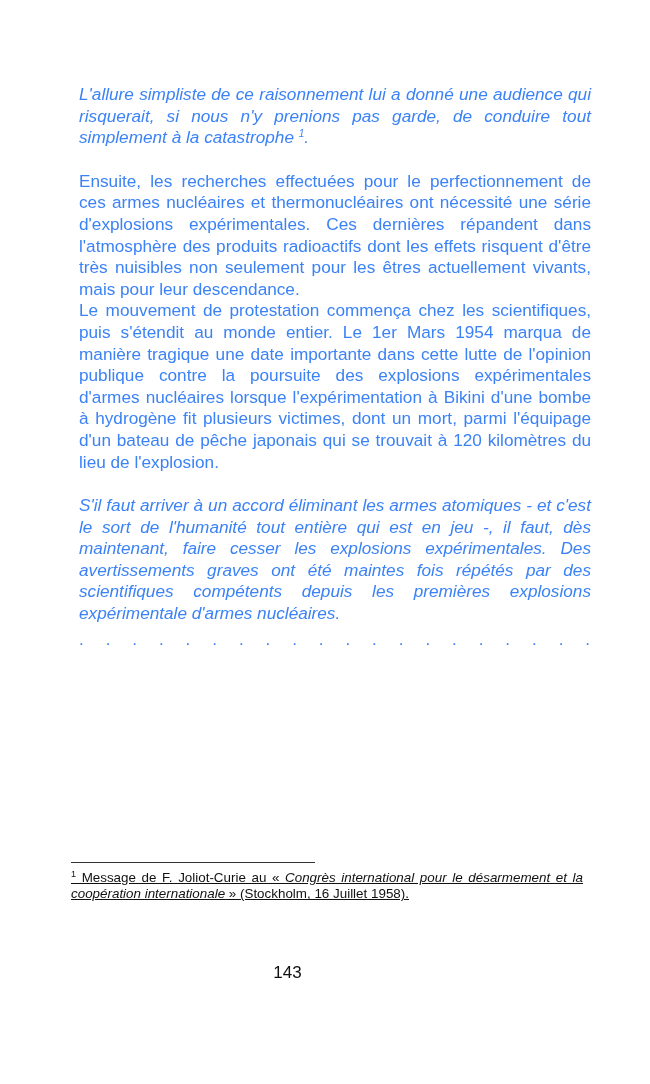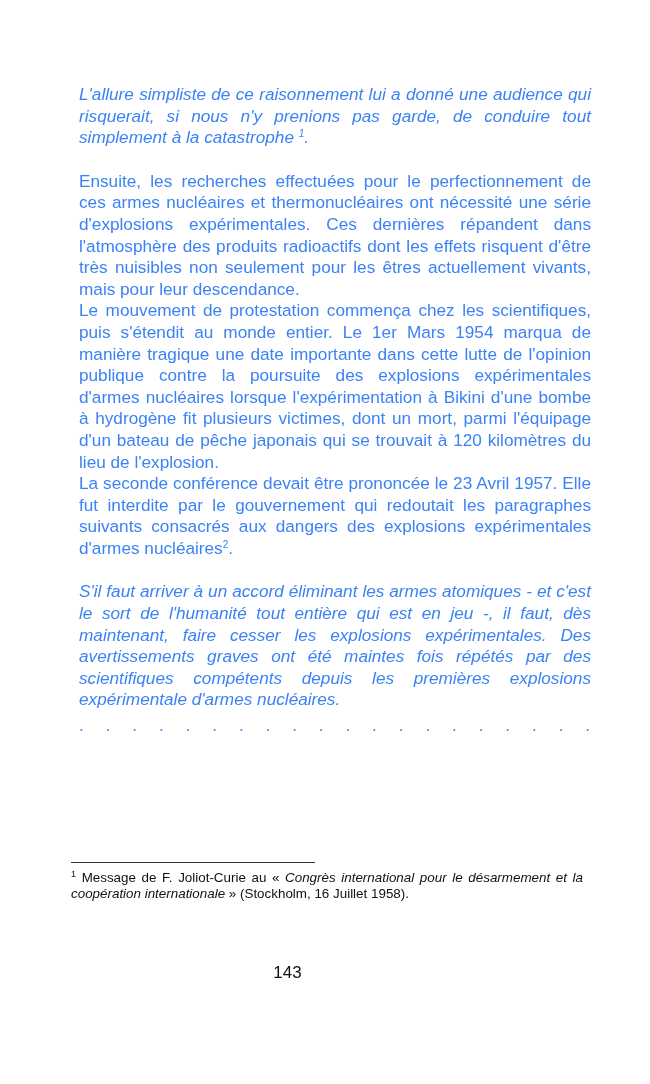--- a/index.html
+++ b/index.html
@@ -6,35 +6,34 @@
   body { width:650px; height:1084px; position:relative; overflow:hidden; }
   .page { position:absolute; left:71px; top:84px; width:512px; color:#3b82f6;
     font-family:Liberation Sans, sans-serif; font-size:17.2px; line-height:21.6px;margin-left:8px; }
   p { margin:0; text-align:justify; }
   .it { font-style:italic; }
   .gap { height:22px; }
   sup { font-size:10px; line-height:0; vertical-align:6px; }
   .dots { margin-top:8px; font-size:17px; letter-spacing:8.6px; line-height:14px; white-space:nowrap; overflow:hidden; }
   .rule { position:absolute; left:71px; top:862px; width:244px; border-top:1px solid #333; }
   .notes { position:absolute; left:71px; top:870px; width:512px; font-family:"Liberation Sans", sans-serif;
-    font-size:13.4px; line-height:16.4px; color:#111; }
+    font-size:13.4px; line-height:16.4px; color:#111;text-decoration:underline; }
   .notes p { text-align:justify; }
   .notes sup { font-size:9px; vertical-align:5px; }
   .pnum { position:absolute; left:0; width:575px; top:963px; text-align:center;
     font-family:"Liberation Sans", sans-serif; font-size:17px; color:#111; }
 </style>
 </head>
 <body>
 
 <div class="page">
   <p class="it"><span>L'allure simpliste de ce raisonnement lui a donné une audience qui risquerait, si nous n'y prenions pas garde, de conduire tout simplement à la catastrophe </span><sup>1</sup><span>.</span></p>
   <div class="gap"></div>
   <p>Ensuite, les recherches effectuées pour le perfectionnement de ces armes nucléaires et thermonucléaires ont nécessité une série d'explosions expérimentales. Ces dernières répandent dans l'atmosphère des produits radioactifs dont les effets risquent d'être très nuisibles non seulement pour les êtres actuellement vivants, mais pour leur descendance.</p>
   <p>Le mouvement de protestation commença chez les scientifiques, puis s'étendit au monde entier. Le 1er Mars 1954 marqua de manière tragique une date importante dans cette lutte de l'opinion publique contre la poursuite des explosions expérimentales d'armes nucléaires lorsque l'expérimentation à Bikini d'une bombe à hydrogène fit plusieurs victimes, dont un mort, parmi l'équipage d'un bateau de pêche japonais qui se trouvait à 120 kilomètres du lieu de l'explosion.</p>
-  <p><span>La seconde conférence devait être prononcée le 23 Avril 1957. Elle fut interdite par le gouvernement qui redoutait les paragraphes suivants consacrés aux dangers des explosions expérimentales d'armes nucléaires</span><sup>2</sup><span>.</span></p>
   <div class="gap"></div>
   <p class="it">S'il faut arriver à un accord éliminant les armes atomiques - et c'est le sort de l'humanité tout entière qui est en jeu -, il faut, dès maintenant, faire cesser les explosions expérimentales. Des avertissements graves ont été maintes fois répétés par des scientifiques compétents depuis les premières explosions expérimentale d'armes nucléaires.</p>
   <div class="dots">. . . . . . . . . . . . . . . . . . . . . . . . . . . . . . . .</div>
 </div>
 
 <div class="rule"></div>
 
 <div class="notes">
   <p><sup>1</sup><span> Message de F. Joliot-Curie au « </span><i>Congrès international pour le désarmement et la coopération internationale</i><span> » (Stockholm, 16 Juillet 1958).</span></p>
 </div>

